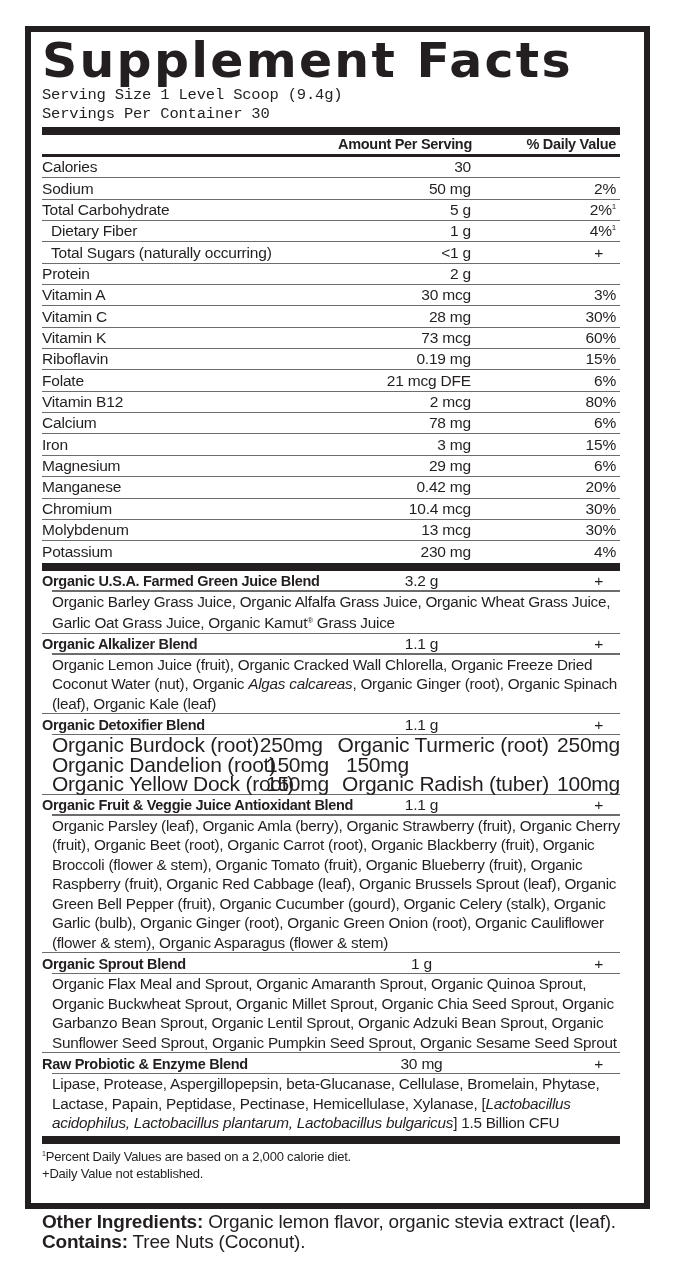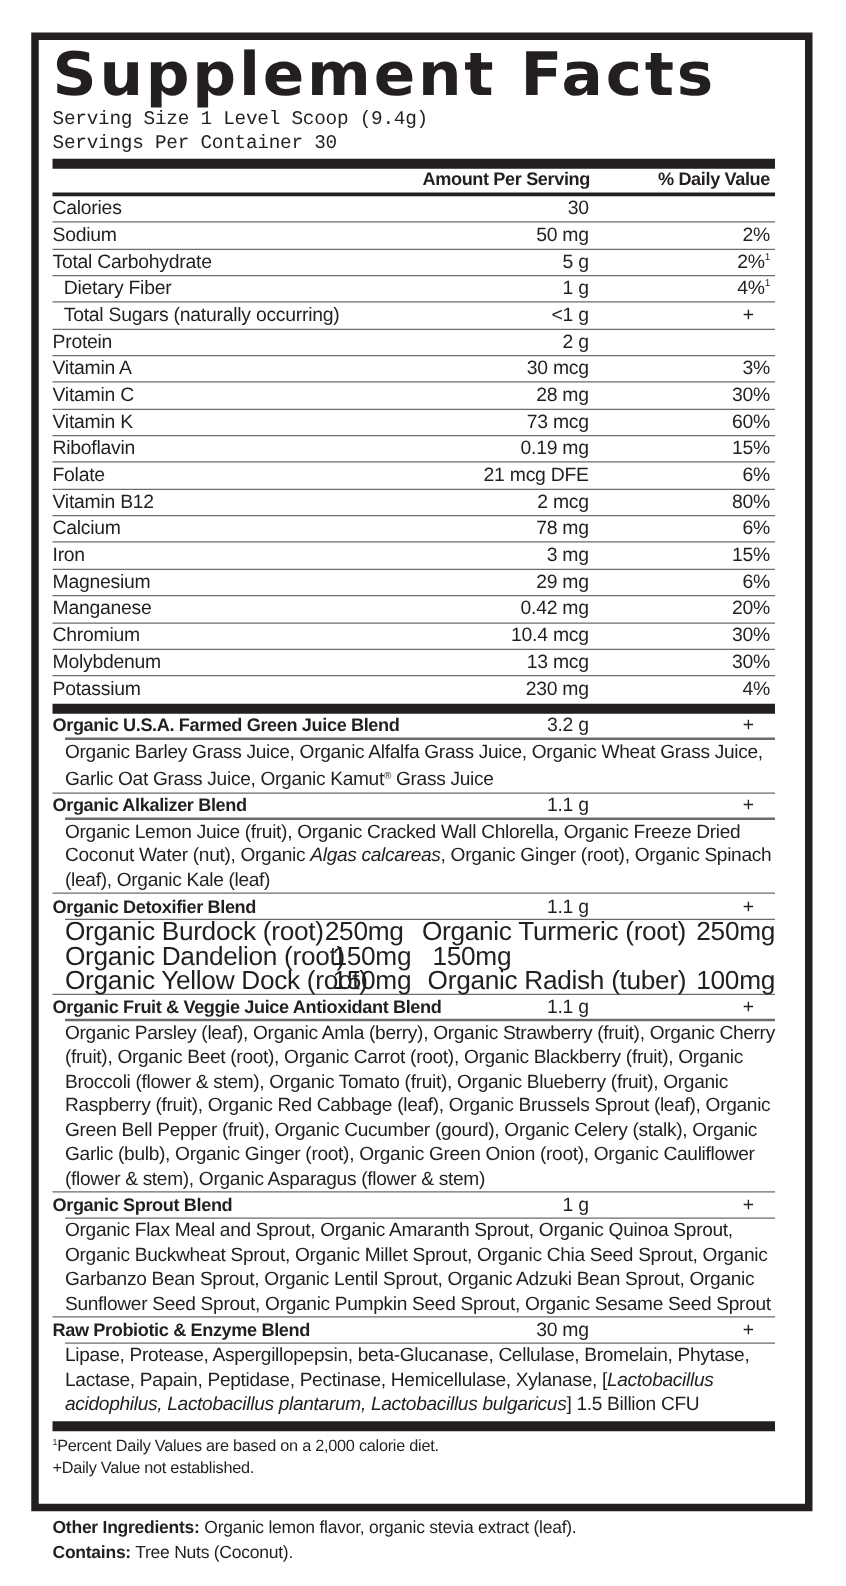--- a/index.html
+++ b/index.html
@@ -77,21 +77,21 @@
     }
     .blend-head::after {
       content: "";
       position: absolute;
       left: 10px; right: 0; bottom: 0;
       height: 1.5px;
       background: #6d6b6c;
     }
     .blend-head .c-name { width: 330px; white-space: nowrap; }
     .blend-head .c-amt {
-      width: 99px; text-align: right; font-weight: normal;
+      width: 99px; text-align: center; font-weight: normal;
       font-size: 15.5px; letter-spacing: -0.2px;
     }
     .blend-head .c-dv { flex: 1; text-align: right; padding-right: 17px; font-weight: normal; font-size: 15.5px; }
     .blend-body {
       padding-left: 10px;
       font-size: 15.3px;
       line-height: 19.5px;
       letter-spacing: -0.25px;
       border-bottom: 1.5px solid #6d6b6c;
       padding-bottom: 0px;
@@ -120,21 +120,21 @@
       line-height: 17px;
       letter-spacing: -0.2px;
       padding-top: 1px;
     }
     .footnote .sup { font-size: 7px; vertical-align: 5px; }
 
     .other {
       position: absolute;
       left: 42px;
       top: 1212px;
-      font-size: 14px;
+      font-size: 19px;
       line-height: 19.5px;
       letter-spacing: -0.2px;
     }
     .other b { font-weight: bold; }
   </style>
 </head>
 <body>
 
 <div class="label">
   <div class="title">Supplement Facts</div>

